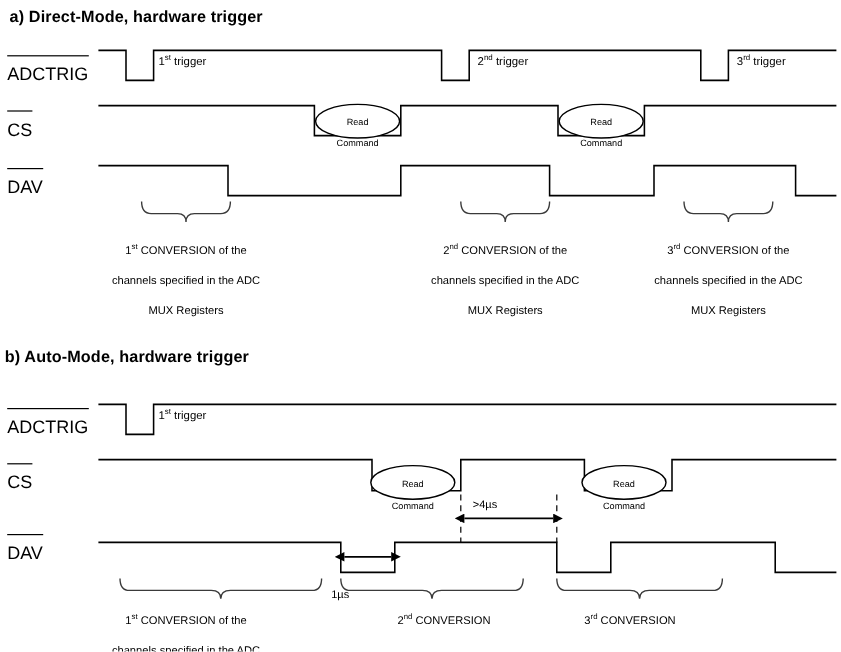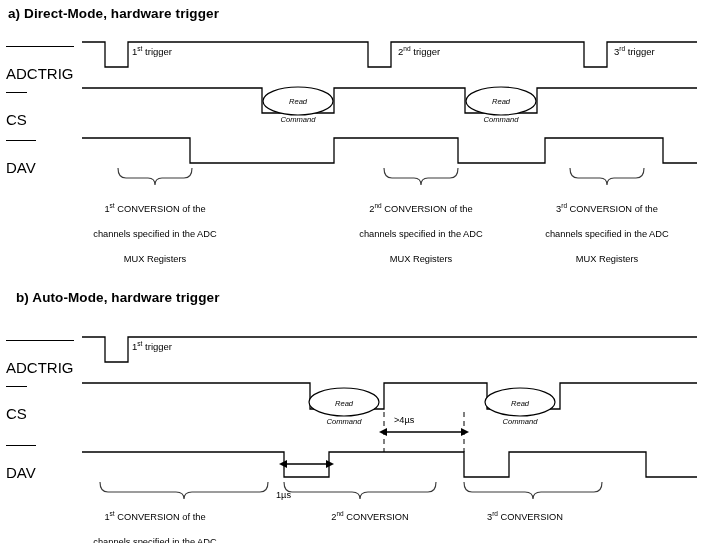--- a/index.html
+++ b/index.html
@@ -31,21 +31,21 @@
   .sig-label {
     position: absolute;
     font-size: 15px;
     color: #000;
     white-space: nowrap;
     line-height: 1;
   }
   .sig-label .ovl {
     display: inline-block;
     border-top: 1.4px solid #000;
-    padding-top: 19px;
+    padding-top: 8px;
   }
   .annot {
     position: absolute;
     font-size: 9.5px;
     color: #000;
     white-space: nowrap;
     line-height: 1.05;
   }
   .annot sup {
     font-size: 6.6px;
@@ -74,21 +74,20 @@
   }
   .ellipse-label {
     position: absolute;
     font-size: 7.6px;
     text-align: center;
     line-height: 9px;
     color: #000;
     white-space: pre-line;
     z-index: 4;
     pointer-events: none;
-    font-style: italic;
   }
   svg.layer {
     position: absolute;
     left: 0;
     top: 0;
     width: 701px;
     height: 543px;
     overflow: visible;
   }
 </style>
@@ -133,21 +132,21 @@
     <span>2</span><sup>nd</sup><span> CONVERSION of the</span><br>
     <span>channels specified in the ADC</span><br>
     <span>MUX Registers</span>
   </div>
   <div class="caption" style="left:512px; top:190px; width:190px;">
     <span>3</span><sup>rd</sup><span> CONVERSION of the</span><br>
     <span>channels specified in the ADC</span><br>
     <span>MUX Registers</span>
   </div>
 
-  <div class="section-title" style="left:16px; top:290px;text-align:right;">b) Auto-Mode, hardware trigger</div>
+  <div class="section-title" style="left:4px; top:290px;text-align:right;">b) Auto-Mode, hardware trigger</div>
 
   <div class="sig-label" style="left:6px; top:340px;"><span class="ovl">ADCTRIG</span></div>
 
   <div class="sig-label" style="left:6px; top:386px;"><span class="ovl">CS</span></div>
 
   <div class="sig-label" style="left:6px; top:445px;"><span class="ovl">DAV</span></div>
 
   <div class="annot" style="left:132px; top:342px;">
     <span>1</span><sup>st</sup><span> trigger</span>
   </div>

